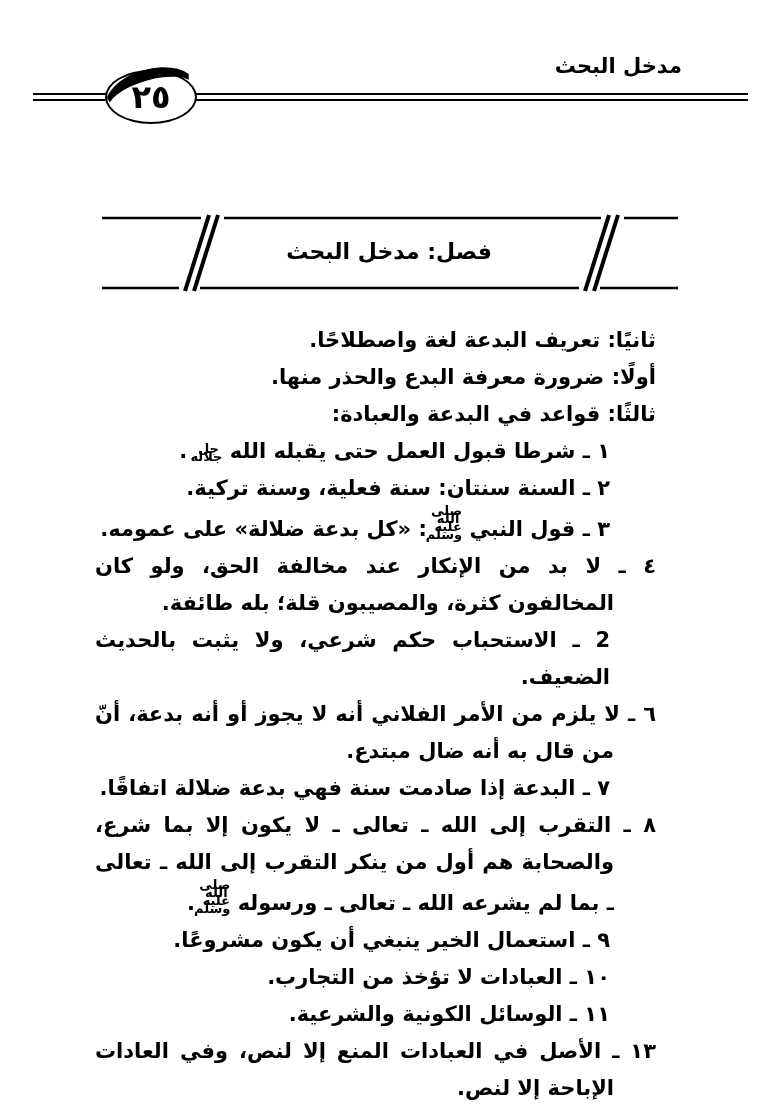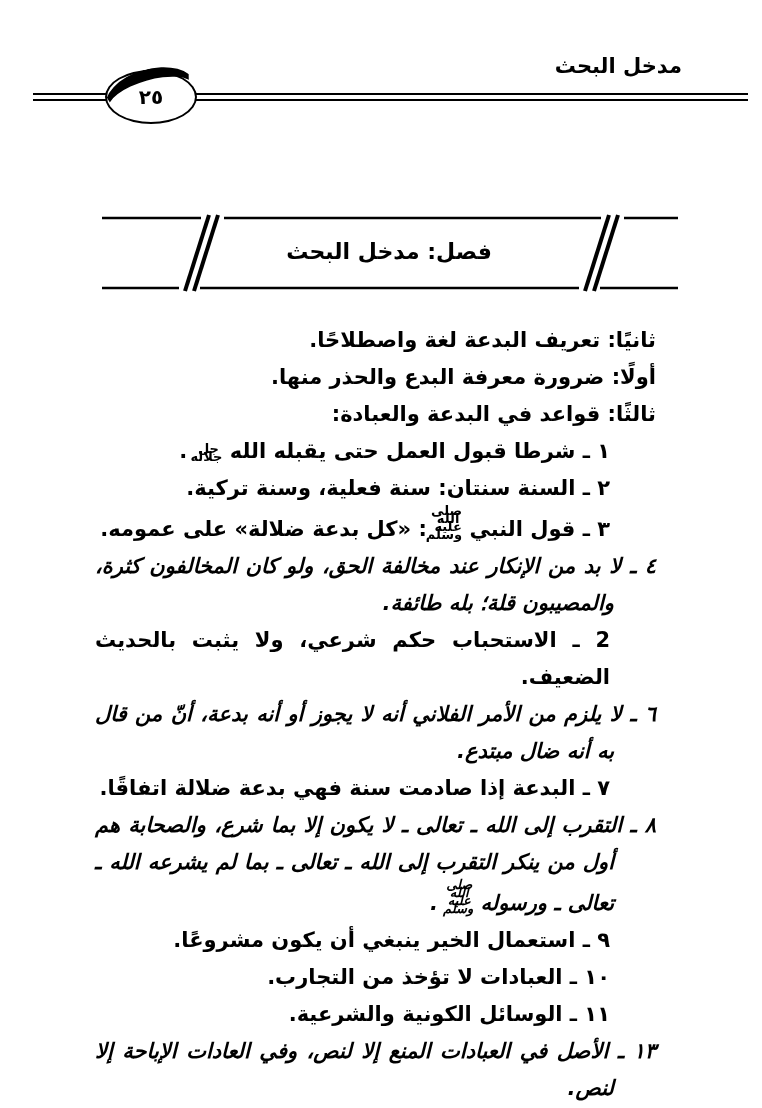--- a/index.html
+++ b/index.html
@@ -35,21 +35,21 @@
     z-index:2;
   }
   .crescent{
     position:absolute; inset:-3px;
     border:3px solid transparent;
     border-top:11px solid #000;
     border-radius:50%;
     transform:rotate(-16deg);
   }
   .page-number-oval .num{
-    font-size:20px; line-height:1; 
+    font-size:32px; line-height:1; 
   }
 
   
   .chapter-box{
     position:absolute; top:214px; left:98px;
     width:582px; height:78px;
   }
   .chapter-box svg{position:absolute; inset:0;}
   .chapter-title{
     position:absolute; inset:0;
@@ -59,21 +59,21 @@
   }
 
   
   .body-text{
     position:absolute; top:322px; right:106px; left:95px;
     font-size:21px; line-height:37px;
     text-align:justify;
   }
   .line{margin:0;}
   .line.indent{padding-right:46px;}
-  .line.hanging{padding-right:42px; text-indent:-42px;font-style:italic;}
+  .line.hanging{padding-right:42px; text-indent:-42px;}
 
   
   .hon{
     display:inline-block;
     width:28px;
     font-size:13px; line-height:8px;
     text-align:center;
     vertical-align:-3px;
     text-indent:0;
   }

